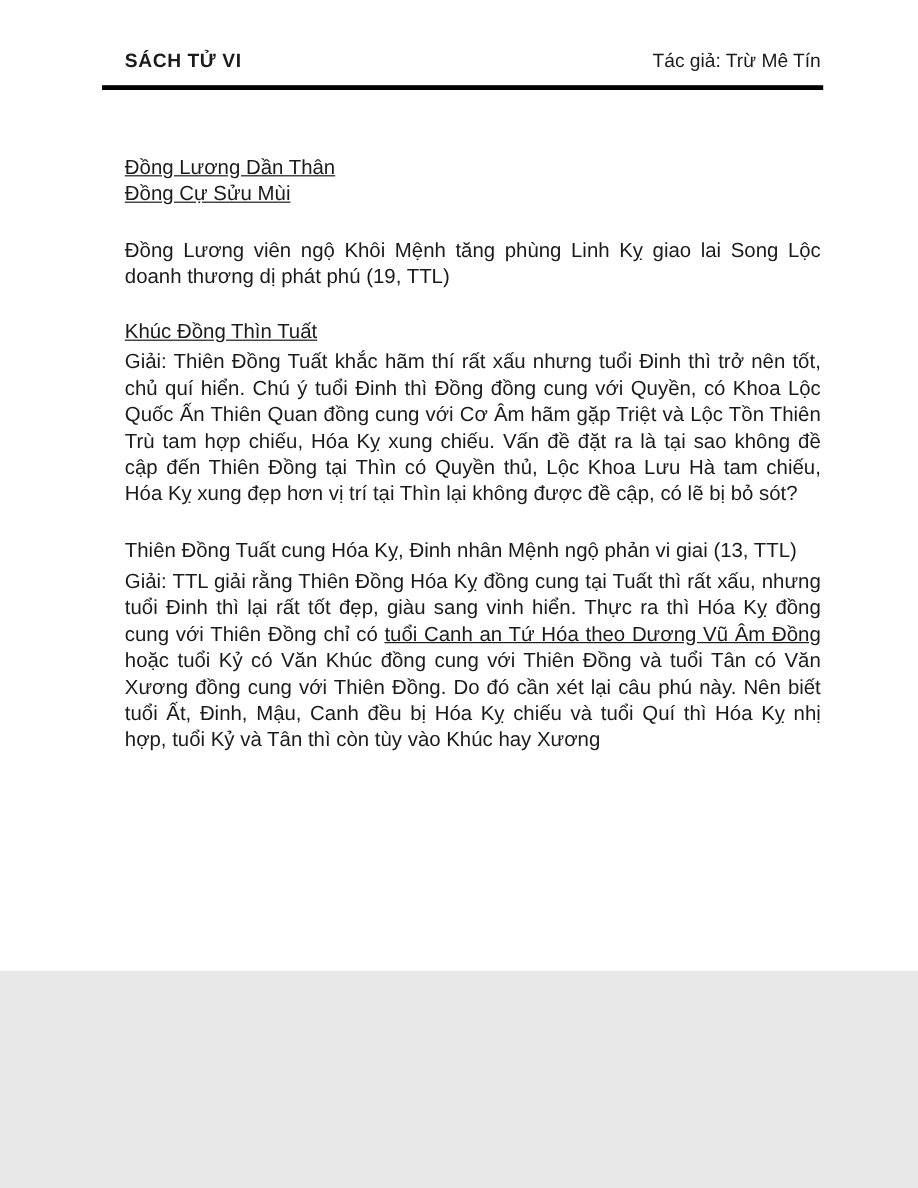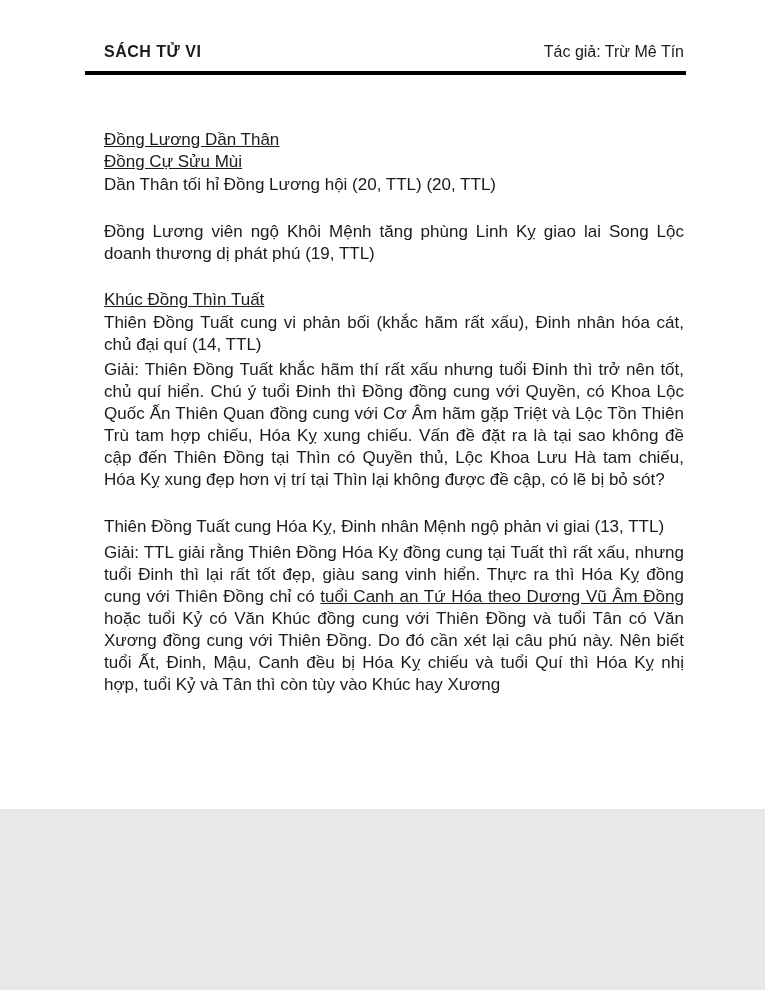--- a/index.html
+++ b/index.html
@@ -92,32 +92,30 @@
   <div class="content">
 
     <div class="h mt-heading2">
       <span>Đồng Lương Dần Thân</span>
     </div>
 
     <div class="h">
       <span>Đồng Cự Sửu Mùi</span>
     </div>
 
-    <p class="mt-tight1">Dần Thân tối hỉ Đồng Lương hội (20, TTL) (20, TTL)</p>
 
 
     <p class="mt-section">Đồng Lương viên ngộ Khôi Mệnh tăng phùng Linh Kỵ giao lai Song Lộc doanh thương dị phát phú  (19, TTL)</p>
 
 
 
     <div class="h mt-heading3">
       <span>Khúc Đồng Thìn Tuất</span>
     </div>
 
-    <p class="mt-tight1">Thiên Đồng Tuất cung vi phản bối (khắc hãm rất xấu), Đinh nhân hóa cát, chủ đại quí (14, TTL)</p>
 
     <p class="mt-tight3">Giải: Thiên Đồng Tuất khắc hãm thí rất xấu nhưng tuổi Đinh thì trở nên tốt, chủ quí hiển. Chú ý tuổi Đinh thì Đồng đồng cung với Quyền, có Khoa Lộc Quốc Ấn Thiên Quan đồng cung với Cơ Âm hãm gặp Triệt và Lộc Tồn Thiên Trù tam hợp chiếu, Hóa Kỵ xung chiếu. Vấn đề đặt ra là tại sao không đề cập đến Thiên Đồng tại Thìn có Quyền thủ, Lộc Khoa Lưu Hà tam chiếu, Hóa Kỵ xung đẹp hơn vị trí tại Thìn lại không được đề cập, có lẽ bị bỏ sót?</p>
 
     <p class="mt-section">Thiên Đồng Tuất cung Hóa Kỵ, Đinh nhân Mệnh ngộ phản vi giai  (13, TTL)</p>
 
     <p class="mt-tight4"><span>Giải: TTL giải rằng Thiên Đồng Hóa Kỵ đồng cung tại Tuất thì rất xấu, nhưng tuổi Đinh thì lại rất tốt đẹp, giàu sang vinh hiển. Thực ra thì Hóa Kỵ đồng cung với Thiên Đồng chỉ có </span><span class="u">tuổi Canh an Tứ Hóa theo Dương Vũ Âm Đồng</span><span> hoặc tuổi Kỷ có Văn Khúc đồng cung với Thiên Đồng và tuổi Tân có Văn Xương đồng cung với Thiên Đồng. Do đó cần xét lại  câu phú này. Nên biết tuổi Ất, Đinh, Mậu, Canh đều bị Hóa Kỵ chiếu và tuổi Quí thì Hóa Kỵ nhị hợp, tuổi Kỷ và Tân thì còn tùy vào Khúc hay Xương</span></p>
 
   </div>
 
   <div class="footer-rule"></div>

